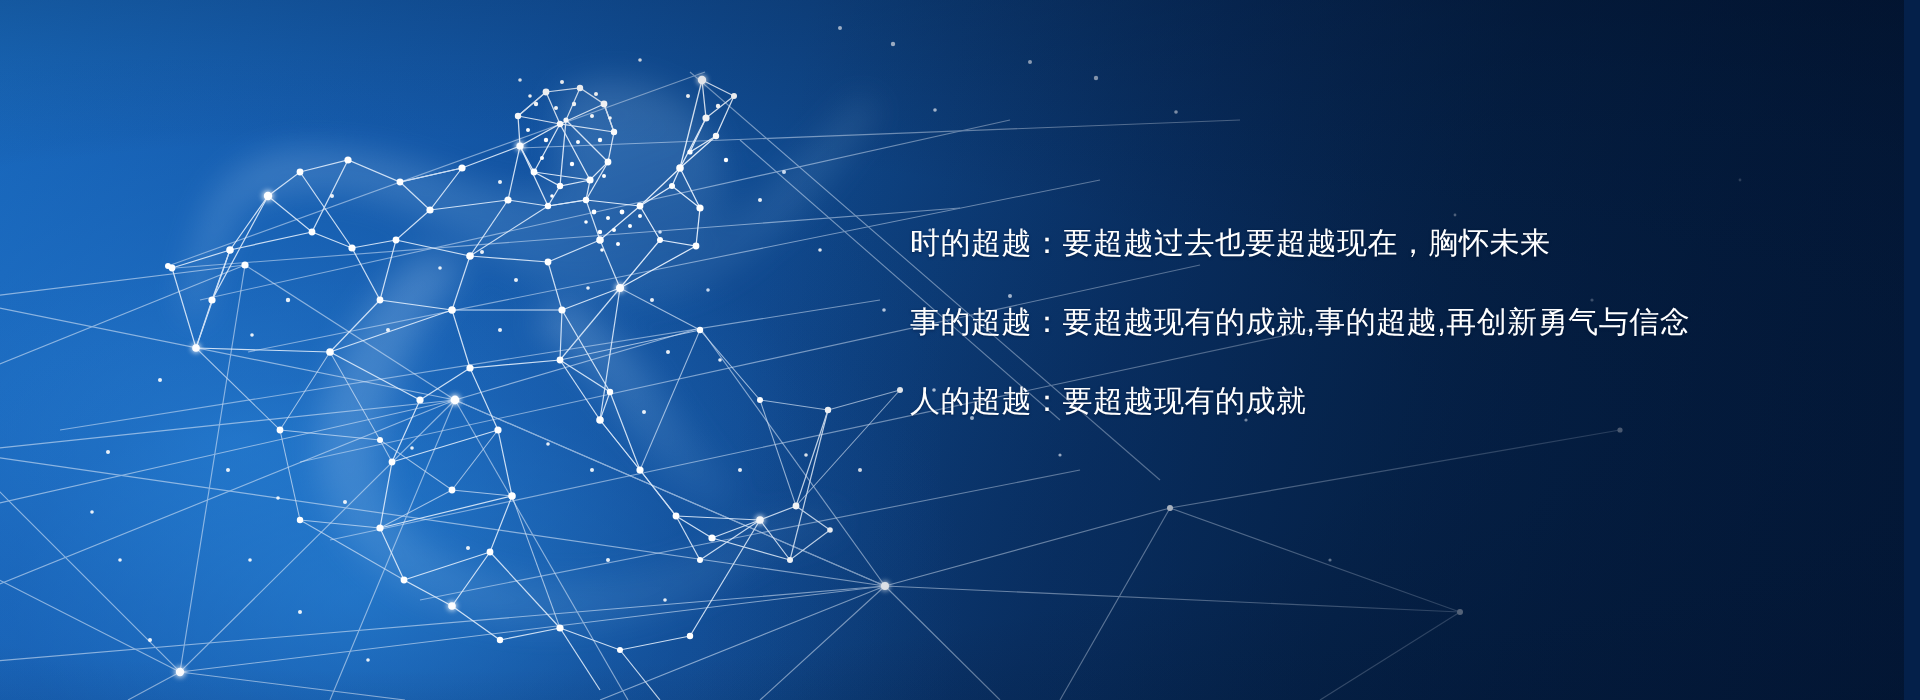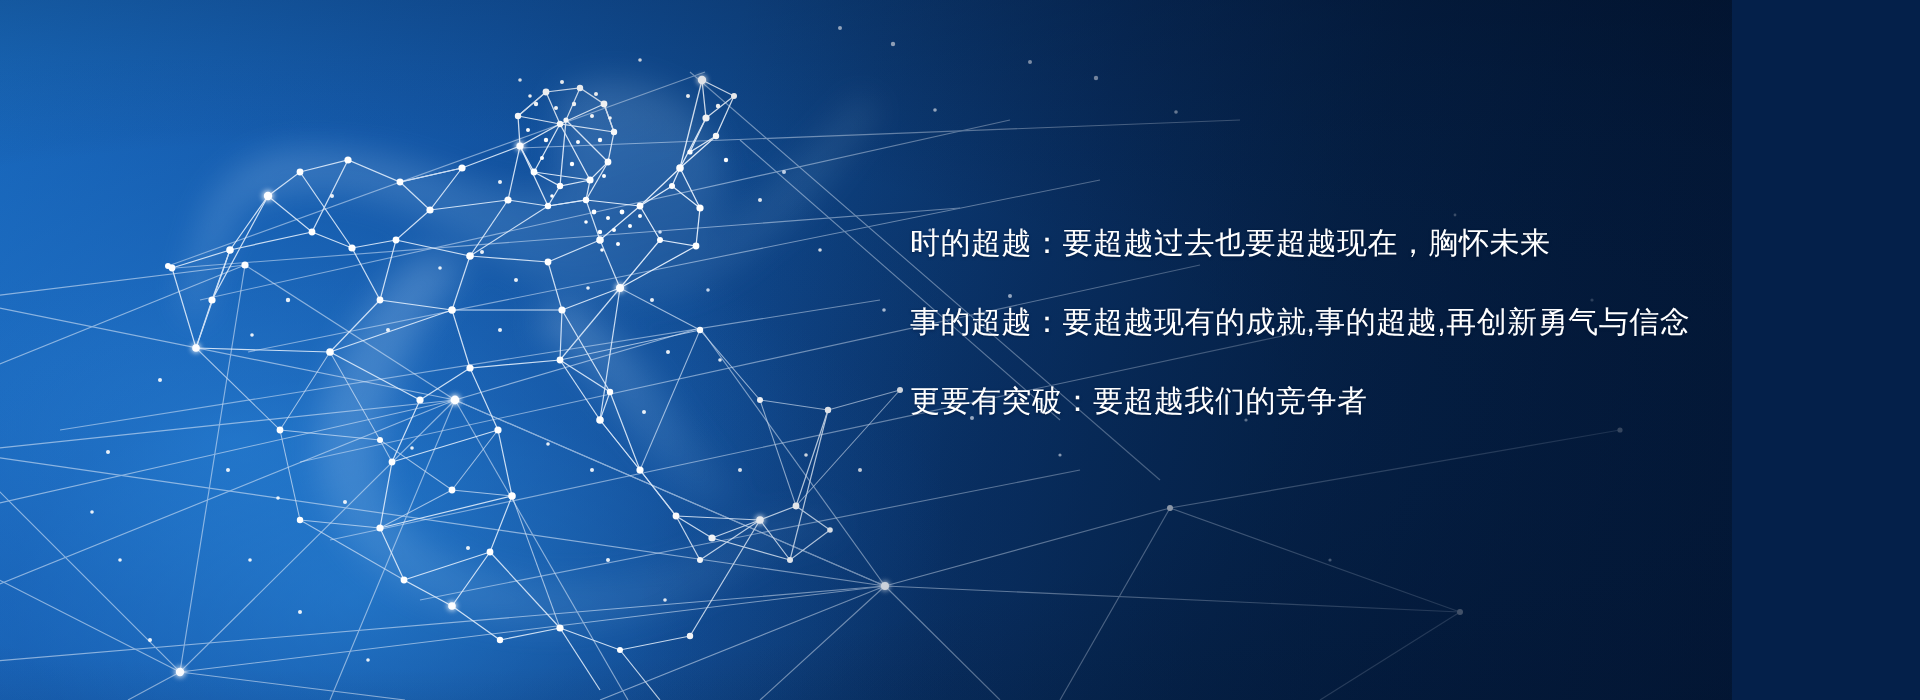--- a/index.html
+++ b/index.html
@@ -3,21 +3,21 @@
 <meta charset="utf-8">
 <title>Banner</title>
 <style>
   html, body {
     margin: 0;
     padding: 0;
     background: #04204a;
   }
   #stage {
     position: relative;
-    width: 1732px;
+    width: 1904px;
     height: 700px;
     overflow: hidden;
     font-family: "Liberation Sans", "DejaVu Sans", sans-serif;
     background: #c2410c;
   }
   
   .bg-base {
     position: absolute;
     inset: 0;
     background: linear-gradient(108deg,
@@ -517,16 +517,16 @@
       <circle cx="885" cy="586" r="7" fill="url(#nodeGrad)"></circle>
     </g>
   </svg>
 
   <div class="bg-dark-right"></div>
   <div class="bg-vignette"></div>
 
   <div class="text-block">
     <p class="slogan-line">时的超越：要超越过去也要超越现在，胸怀未来</p>
     <p class="slogan-line">事的超越：要超越现有的成就,事的超越,再创新勇气与信念</p>
-    <p class="slogan-line">更要有突破：要超越我们的竞争者</p>
+    <p class="slogan-line">人的超越：要超越现有的成就</p>
   </div>
 
 </div>
 
 </body></html>

